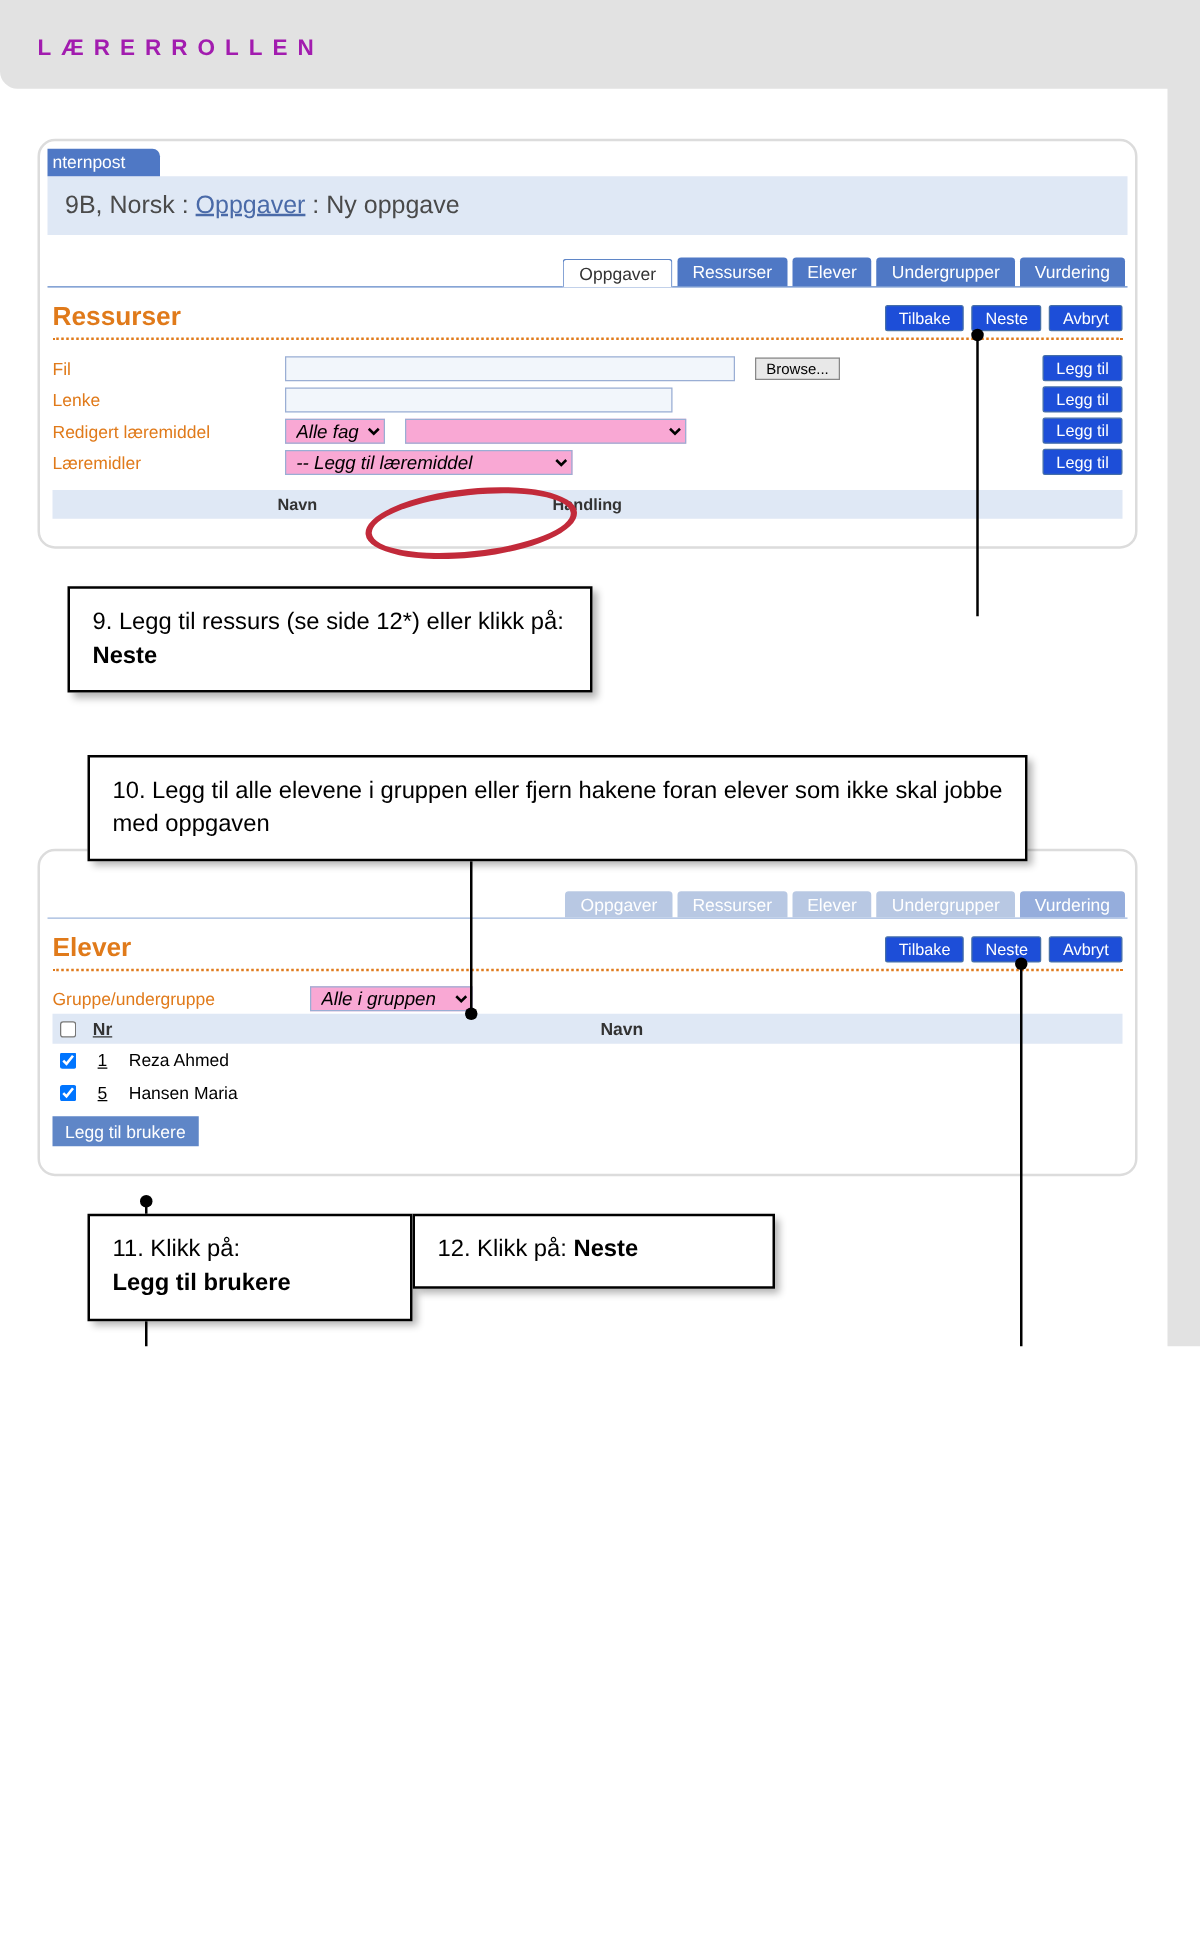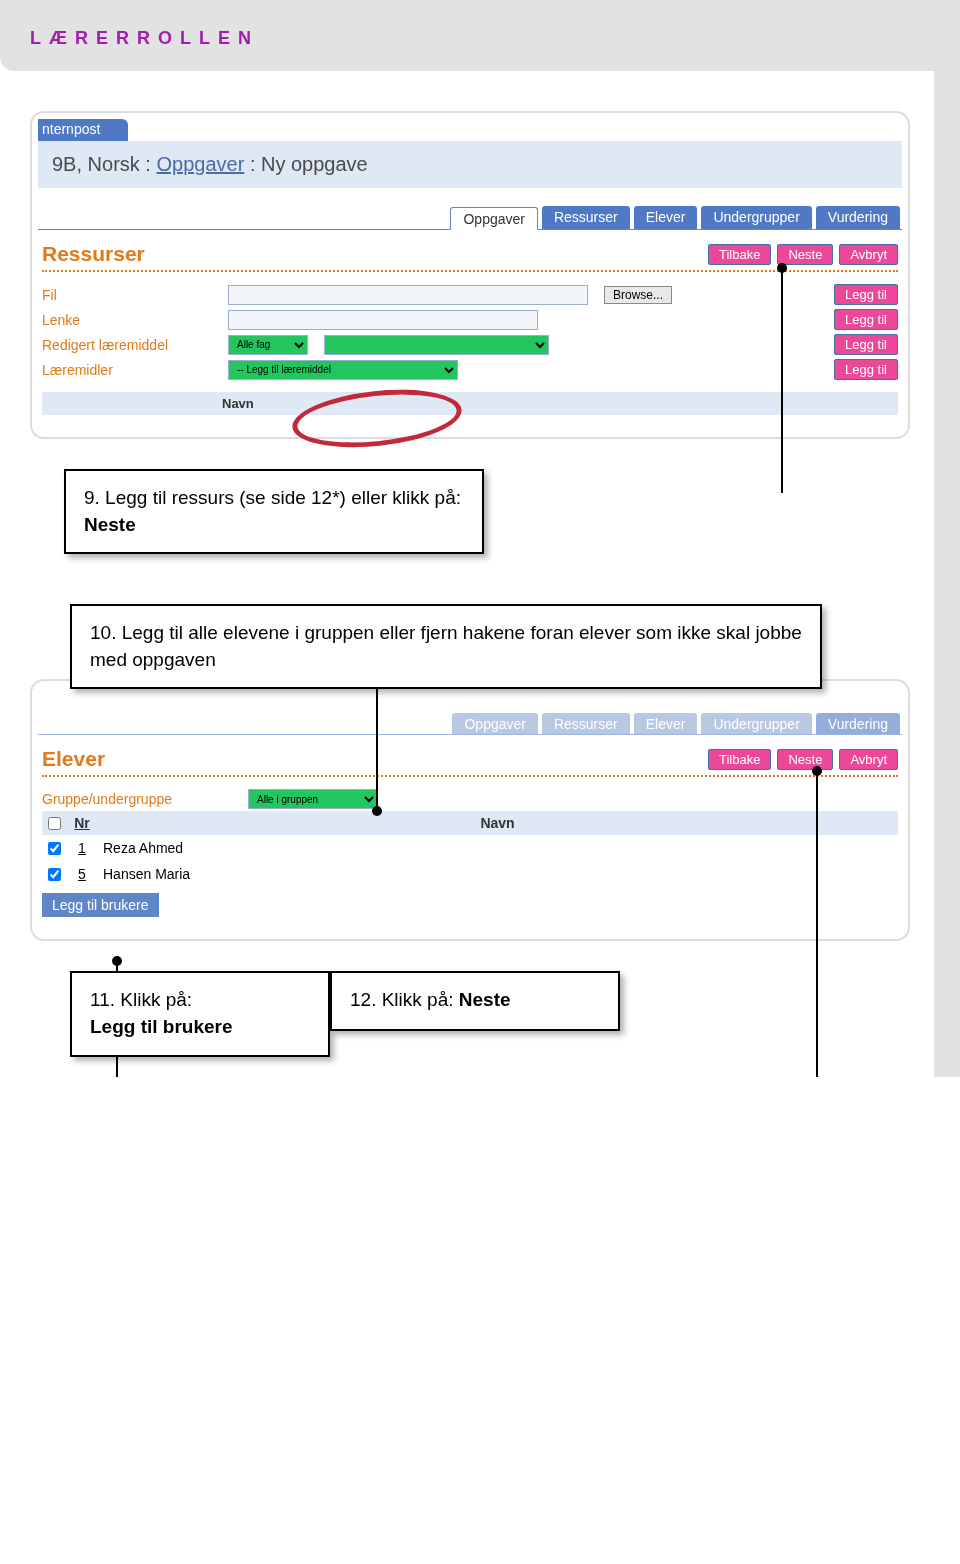--- a/index.html
+++ b/index.html
@@ -107,21 +107,21 @@
     align-items: center;
     margin-bottom: 4px;
   }
   .section-title {
     color: #e07a1a;
     font-size: 21px;
     font-weight: bold;
   }
   .btn-row { display: flex; gap: 6px; }
   .blue-btn {
-    background: #ec4899;
+    background: #1d4ed8;
     color: #fff;
     font-size: 13px;
     padding: 2px 10px;
     border: 1px solid #456fa8;
     border-radius: 2px;
     cursor: pointer;
     display: inline-block;
   }
   .dotted-divider {
     border-bottom: 2px dotted #e07a1a;
@@ -144,24 +144,25 @@
     border: 1px solid #9aaed4;
     background: #f2f6fb;
     height: 20px;
     font-size: 13px;
     padding: 0 4px;
   }
   .w-360 { width: 360px; }
   .w-310 { width: 310px; }
   .select {
     border: 1px solid #9aaed4;
-    background: #22c55e;
+    background: #f9a8d4;
     height: 20px;
-    font-size: 10px;
+    font-size: 15px;
     padding: 0 4px;
+    font-style: italic;
   }
   .spacer { flex: 1; }
   .browse-btn {
     background: #e8e8e8;
     border: 1px solid #888;
     font-size: 12px;
     padding: 1px 8px;
     cursor: pointer;
   }
   .header-row {
@@ -302,32 +303,33 @@
         <div class="form-label">Læremidler</div>
         <select class="select" style="width:230px">
           <option>-- Legg til læremiddel</option>
         </select>
         <div class="spacer"></div>
         <span class="blue-btn">Legg til</span>
       </div>
 
       <div class="header-row">
         <div class="col1">Navn</div>
+        <div class="col2">Handling</div>
       </div>
     </div>
 
     <div class="red-circle" style="left:260px; top:278px;"></div>
 
     <svg class="overlay" width="880" height="380">
       <circle cx="750" cy="155" r="5" fill="#000"></circle>
       <path d="M 750 155 L 750 385" stroke="#000" stroke-width="2" fill="none"></path>
     </svg>
   </div>
 
-  <div class="callout" style="width:420px; margin-left:34px; margin-top:20px; margin-bottom:50px;">
+  <div class="callout" style="width:420px; margin-left:24px; margin-top:20px; margin-bottom:50px;">
     <span>9. Legg til ressurs (se side 12*) eller klikk på: </span><b>Neste</b>
   </div>
 
   <div class="callout" style="width:752px; margin-left:40px; margin-bottom:0;">
     <span>10. Legg til alle elevene i gruppen eller fjern hakene foran elever som ikke skal jobbe med oppgaven</span>
   </div>
 
   <div class="panel" style="margin-top:-10px; padding-top:14px; position:relative;">
 
     <div class="tabbar" style="opacity:0.6; border-bottom-color:#5f86c7;">

